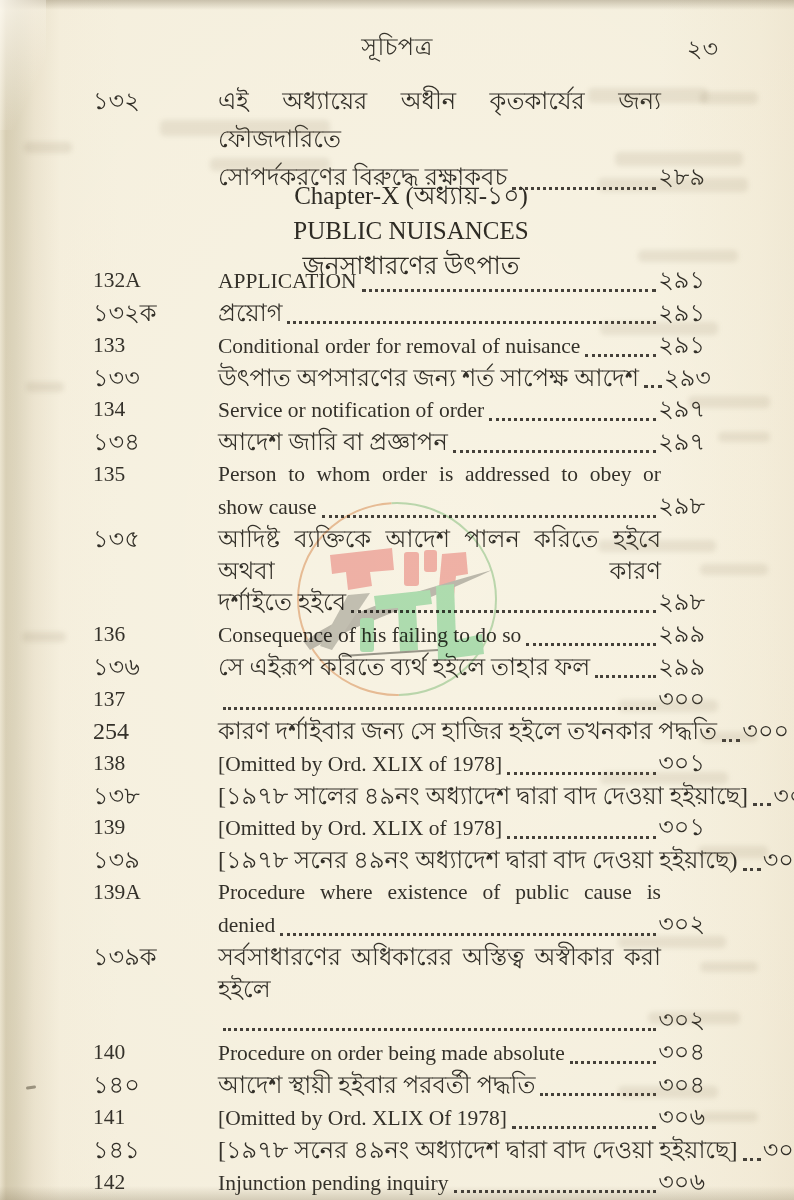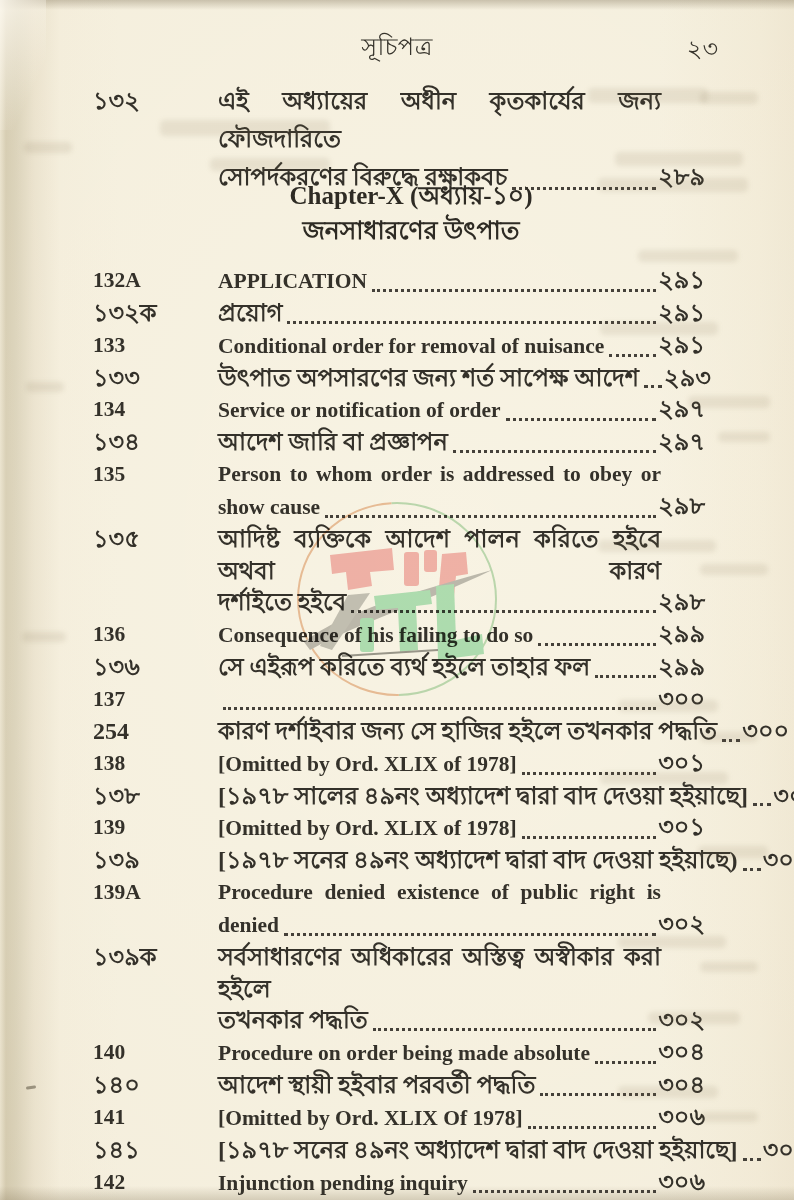--- a/index.html
+++ b/index.html
@@ -38,38 +38,38 @@
     font-size:23px; color:#37342c;
   }
 
   
   .toc-block{ position:absolute; left:93px; width:612px; color:#34312a; }
   #pre-list{ top:82px; }
   #pre-list .line{ line-height:38px; }
   #toc-list{ top:265px; }
   #toc-list .line{ line-height:31.85px; }
 
-  .row{ display:flex; align-items:flex-start;font-weight:bold; }
+  .row{ display:flex; align-items:flex-start; }
   .num{ width:125px; flex:none; font-size:21.5px; }
   .content{ flex:1; min-width:0; }
   .line{ font-size:21.5px; }
   .jline{ text-align:justify; text-align-last:justify; padding-right:44px; }
   .lastline{ display:flex; align-items:baseline; }
   .txt{ white-space:nowrap; }
   .dots{ flex:1; min-width:18px; border-bottom:3px dotted #45413a;
          margin:0 1px 6px 5px; align-self:flex-end; }
   .pg{ flex:none; min-width:48px; text-align:right; font-size:21.5px; }
   .bn{ font-size:24px; }
 
   
   .chapter{
     position:absolute; top:178px; left:0; width:100%;
     text-align:center; color:#2e2b24;
   }
-  .chapter div{ line-height:35px; font-weight:bold;padding-left:28px; }
+  .chapter div{ line-height:35px; font-weight:normal;padding-left:28px; }
   .ch-en{ font-size:25px; }
   .ch-bn{ font-size:25px; }
 
   
   .watermark{
     position:absolute; left:296px; top:500px; width:204px; height:200px;
     opacity:.55; mix-blend-mode:multiply; pointer-events:none;
   }
 </style>
 </head>
@@ -93,20 +93,21 @@
             <span class="txt bn">সোপর্দকরণের বিরুদ্ধে রক্ষাকবচ</span>
             <span class="dots"></span>
             <span class="pg bn">২৮৯</span>
           </div>
         </div>
       </div>
     </div>
 
   <div class="chapter">
     <div class="ch-en">Chapter-X (অধ্যায়-১০)</div>
+    <div class="ch-en">PUBLIC NUISANCES</div>
     <div class="ch-bn bn">জনসাধারণের উৎপাত</div>
   </div>
 
   <div class="toc-block" id="toc-list">
       <div class="row">
         <span class="num line">132A</span>
         <div class="content">
           <div class="line lastline">
             <span class="txt">APPLICATION</span>
             <span class="dots"></span>
@@ -261,34 +262,33 @@
           <div class="line lastline">
             <span class="txt bn">[১৯৭৮ সনের ৪৯নং অধ্যাদেশ দ্বারা বাদ দেওয়া হইয়াছে)</span>
             <span class="dots"></span>
             <span class="pg bn">৩০১</span>
           </div>
         </div>
       </div>
       <div class="row">
         <span class="num line">139A</span>
         <div class="content">
-          <div class="line jline">Procedure denied existence of public right is</div>
+          <div class="line jline">Procedure where existence of public cause is</div>
           <div class="line lastline">
             <span class="txt">denied</span>
             <span class="dots"></span>
             <span class="pg bn">৩০২</span>
           </div>
         </div>
       </div>
       <div class="row">
         <span class="num line bn">১৩৯ক</span>
         <div class="content">
           <div class="line jline bn">সর্বসাধারণের অধিকারের অস্তিত্ব অস্বীকার করা হইলে</div>
           <div class="line lastline">
-            <span class="txt bn">তখনকার পদ্ধতি</span>
             <span class="dots"></span>
             <span class="pg bn">৩০২</span>
           </div>
         </div>
       </div>
       <div class="row">
         <span class="num line">140</span>
         <div class="content">
           <div class="line lastline">
             <span class="txt">Procedure on order being made absolute</span>

